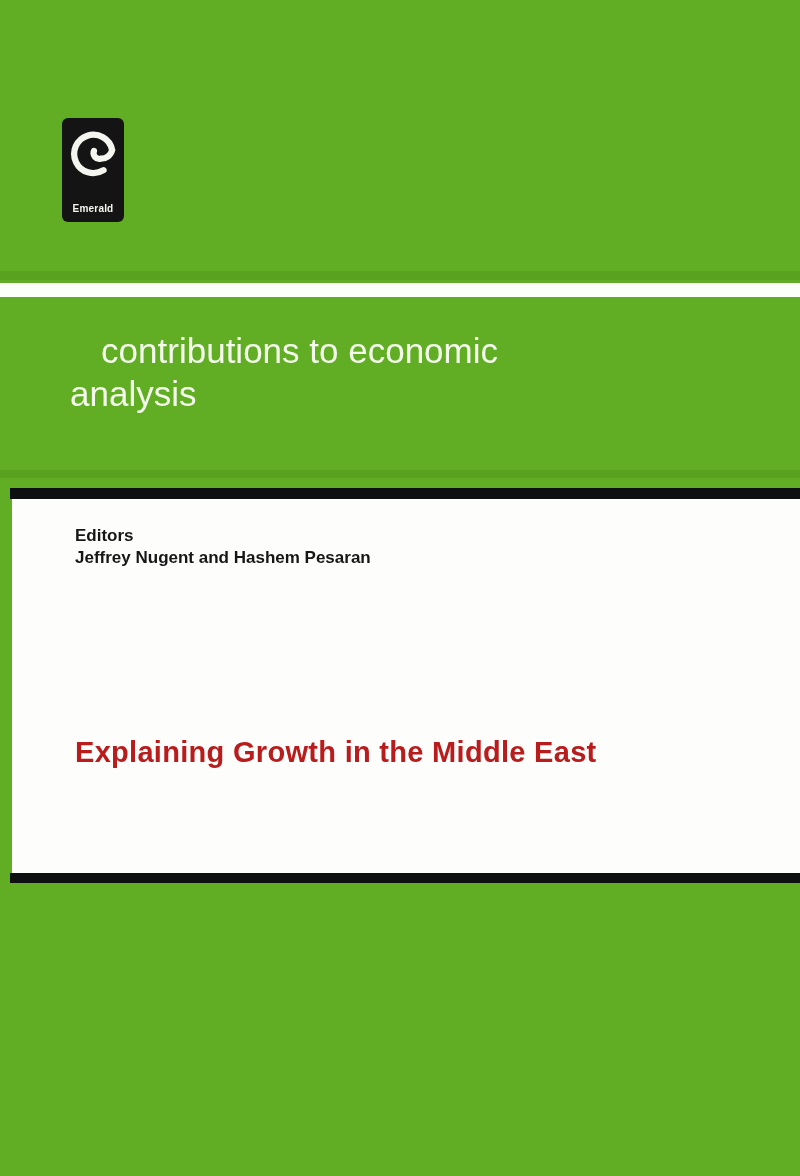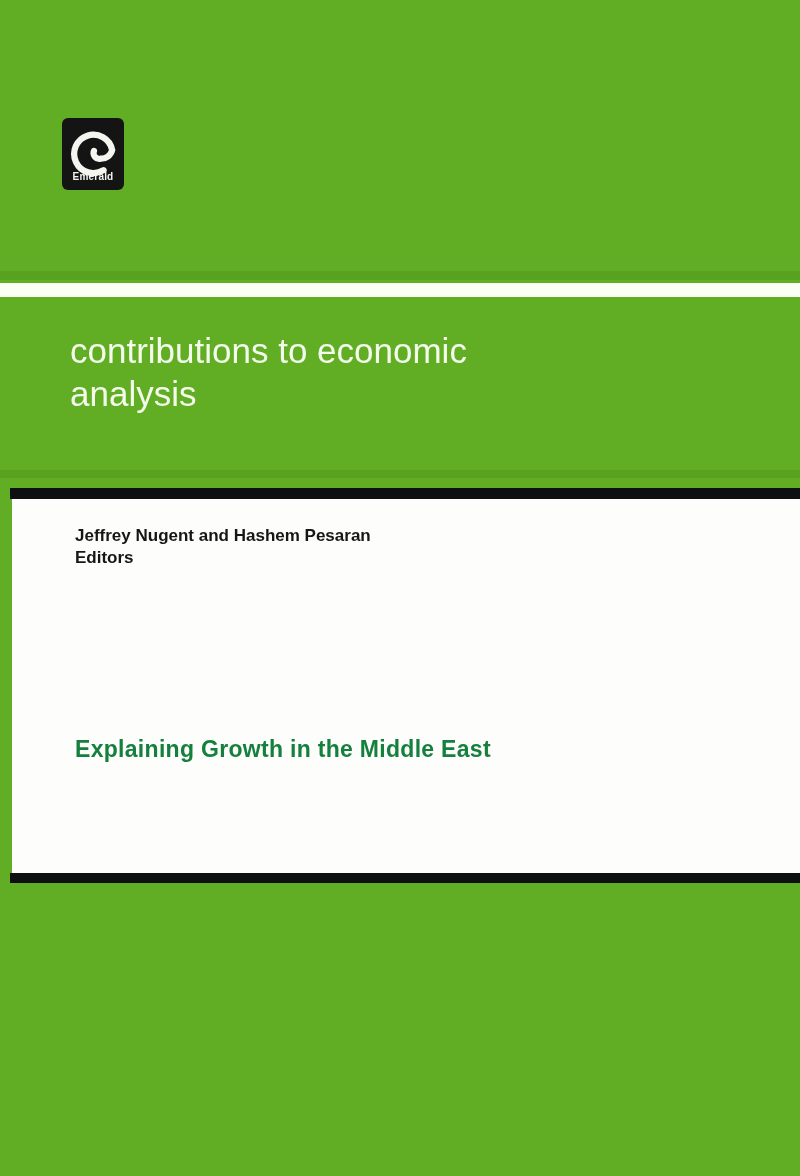--- a/index.html
+++ b/index.html
@@ -8,21 +8,21 @@
     font-family:"Liberation Sans", sans-serif;
     position:relative;
     overflow:hidden;
   }
   .cover{
     position:absolute;left:0;top:0;width:800px;height:1176px;
     background:#61ae24;
   }
   
   .logo-box{
-    position:absolute;left:62px;top:118px;width:62px;height:72px;
+    position:absolute;left:62px;top:118px;width:62px;height:104px;
     background:#141414;border-radius:6px;
   }
   .logo-spiral{
     position:absolute;left:7px;top:5px;width:48px;height:56px;
   }
   .logo-label{
     position:absolute;left:0;bottom:8px;width:100%;
     color:#f5f5f0;font-size:10px;font-weight:bold;text-align:center;
     letter-spacing:0.2px;
   }
@@ -35,40 +35,40 @@
   
   .stripe{
     position:absolute;left:0;top:283px;width:800px;height:14px;
     background:#fcfff6;
   }
   
   .series{
     position:absolute;left:70px;top:329px;width:428px;
     color:#f4fbec;font-size:35px;line-height:43px;font-weight:normal;
   }
-  .series-line1{text-align:left;}
+  .series-line1{text-align:right;}
   .series-line2{padding-right:30px;}
   
   .bar{
     position:absolute;left:10px;width:790px;background:#0e0f10;
   }
   .bar-top{top:488px;height:11px;}
   .bar-bottom{top:873px;height:10px;}
   
   .panel{
     position:absolute;left:12px;top:499px;width:788px;height:374px;
     background:#fdfdfc;
   }
   .editors{
     position:absolute;left:63px;top:26px;
     color:#161616;font-size:17px;font-weight:bold;line-height:22px;
   }
   .book-title{
     position:absolute;left:63px;top:237px;
-    color:#15803d;font-size:23px;font-weight:bold;letter-spacing:0.3px;
+    color:#b91c1c;font-size:29px;font-weight:bold;letter-spacing:0.3px;
     white-space:nowrap;
   }
 </style>
 </head>
 <body>
 
 <div class="cover">
 
   <div class="logo-box">
     <svg class="logo-spiral" viewBox="0 0 100 100">
@@ -84,21 +84,21 @@
     <div class="series-line1">contributions to economic</div>
     <div class="series-line2">analysis</div>
   </div>
 
   <div class="shade shade-2"></div>
 
   <div class="bar bar-top"></div>
 
   <div class="panel">
     <div class="editors">
+      <div>Editors</div>
       <div>Jeffrey Nugent and Hashem Pesaran</div>
-      <div>Editors</div>
     </div>
     <div class="book-title">Explaining Growth in the Middle East</div>
   </div>
 
   <div class="bar bar-bottom"></div>
 
 </div>
 
 </body></html>

